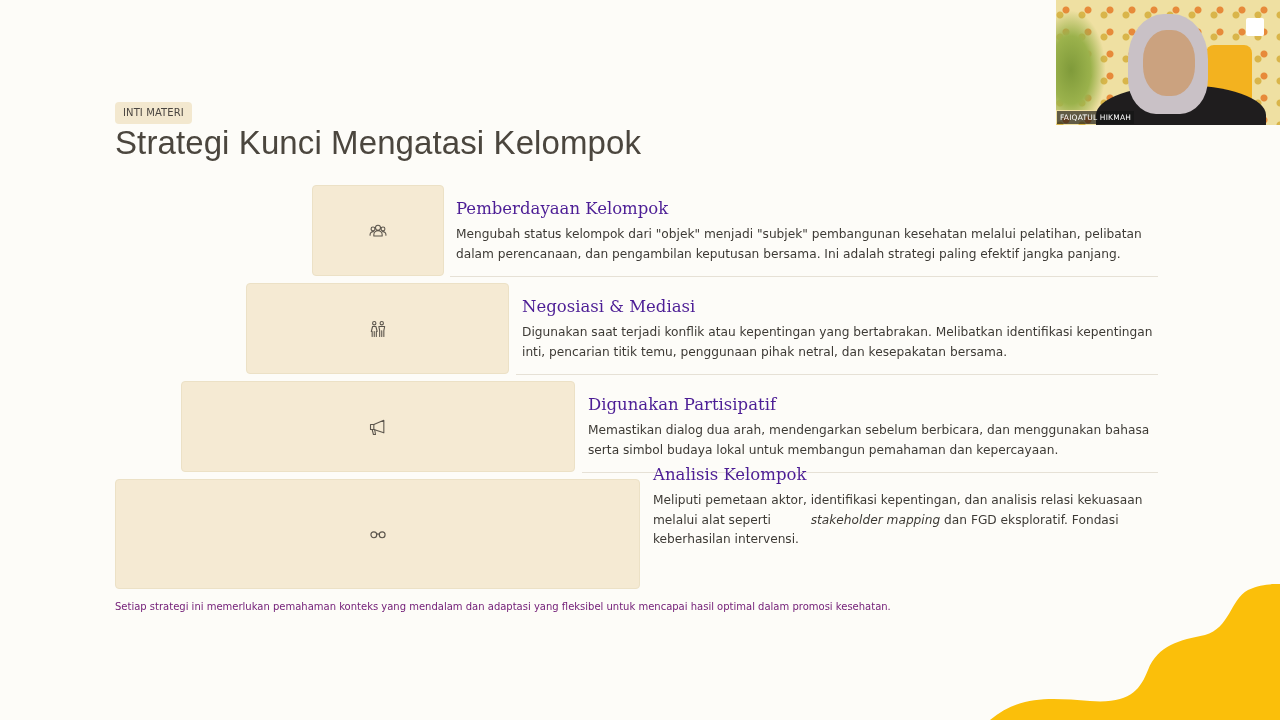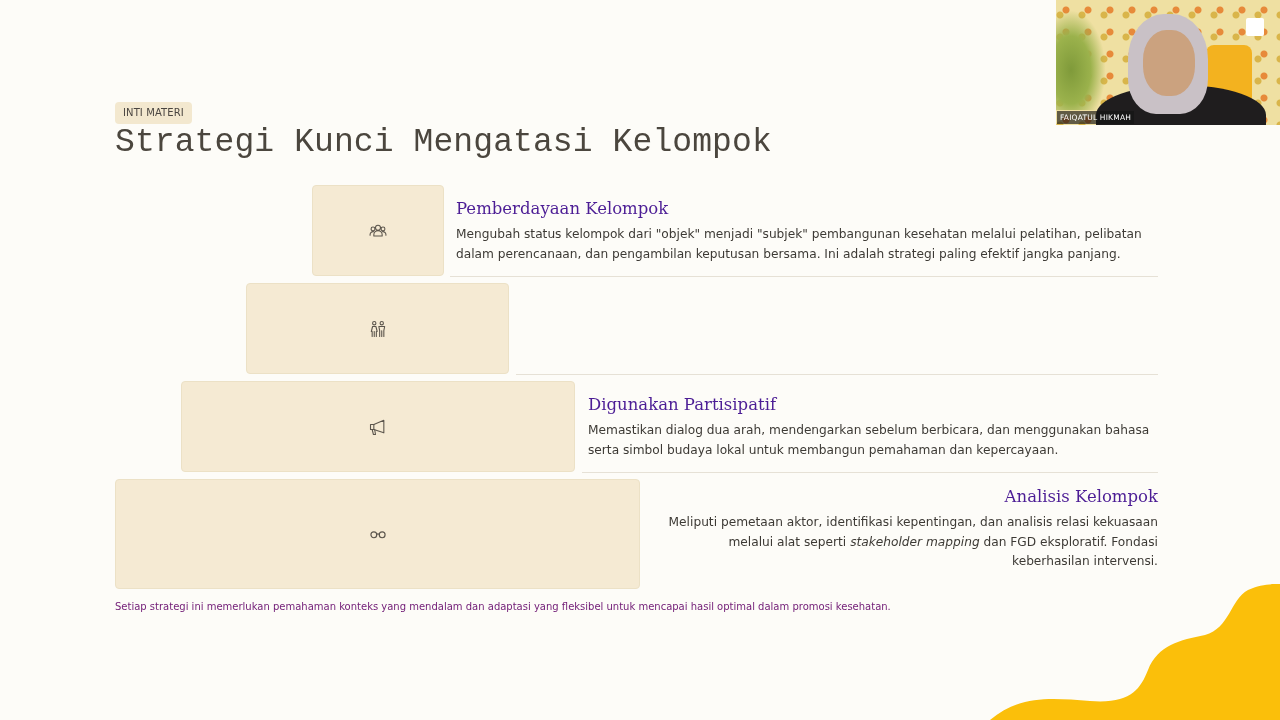--- a/index.html
+++ b/index.html
@@ -14,42 +14,42 @@
 
     .tag {
       position: absolute; left: 115px; top: 102px;
       height: 22px; padding: 0 8px;
       background: #f3e8cf; border-radius: 4px;
       font-size: 10px; letter-spacing: 0.1px;
       color: #4a4540; line-height: 22px;
     }
     .title {
       position: absolute; left: 115px; top: 124px;
-      font-family: Liberation Mono, monospace;
+      font-family: Liberation Sans, sans-serif;
       font-size: 33px; color: #4b463e; font-weight: normal;
       letter-spacing: 0.1px; white-space: nowrap;
     }
 
     .block {
       position: absolute; background: #f5ead3;
       border: 1px solid #ece1c6; border-radius: 4px;
       display: flex; align-items: center; justify-content: center;
     }
     .block svg { width: 20px; height: 20px; }
 
     .row-text { position: absolute; }
     .row-title {
       font-family: "DejaVu Serif", serif;
       font-size: 16.5px; color: #4c1d95; white-space: nowrap;
       margin-bottom: 7px;
     }
     .row-desc {
       font-size: 12.2px; line-height: 19.5px; color: #3d3a35;
     }
-    .row-desc em { font-style: italic; }
+    .row-desc em { font-style: italic; margin-left: 36px; }
 
     .divider {
       position: absolute; height: 1px; background: #e6e1d6;
     }
 
     .footer-text {
       position: absolute; left: 115px; top: 601px;
       font-size: 10px; color: #701a75; white-space: nowrap;
     }
 
@@ -123,20 +123,24 @@
   <div class="block" style="left:246px; top:283px; width:263px; height:91px;">
     <svg viewBox="0 0 24 24" fill="none" stroke="#5b554c" stroke-width="1.3" stroke-linecap="round" stroke-linejoin="round">
       <circle cx="7.5" cy="5" r="2"></circle>
         <circle cx="16.5" cy="5" r="2"></circle>
       <path d="M5 21v-6H4l1.5-6h4L11 15h-1v6"></path>
         <path d="M14 21v-7l-1-5h7l-1 5v7"></path>
       <path d="M7.5 15v6"></path>
         <path d="M16.5 14v7"></path>
     </svg>
   </div>
+  <div class="row-text" style="left:522px; top:297px; width:636px;">
+    <div class="row-title">Negosiasi &amp; Mediasi</div>
+    <div class="row-desc">Digunakan saat terjadi konflik atau kepentingan yang bertabrakan. Melibatkan identifikasi kepentingan inti, pencarian titik temu, penggunaan pihak netral, dan kesepakatan bersama.</div>
+  </div>
   <div class="divider" style="left:516px; top:374px; width:642px;"></div>
 
   <div class="block" style="left:181px; top:381px; width:394px; height:91px;">
     <svg viewBox="0 0 24 24" fill="none" stroke="#5b554c" stroke-width="1.3" stroke-linecap="round" stroke-linejoin="round">
       <path d="M3 9h4l12-5v15l-12-4H3z"></path>
         <path d="M7 9v6"></path>
         <path d="M5 15l1.5 6h2.5l-1-6"></path>
     </svg>
   </div>
   <div class="row-text" style="left:588px; top:395px; width:570px;">
@@ -145,21 +149,21 @@
   </div>
   <div class="divider" style="left:582px; top:472px; width:576px;"></div>
 
   <div class="block" style="left:115px; top:479px; width:525px; height:110px;">
     <svg viewBox="0 0 24 24" fill="none" stroke="#5b554c" stroke-width="1.4" stroke-linecap="round" stroke-linejoin="round">
       <circle cx="7" cy="13" r="3.5"></circle>
         <circle cx="17" cy="13" r="3.5"></circle>
         <path d="M10.5 12.5c1-0.8 2-0.8 3 0"></path>
     </svg>
   </div>
-  <div class="row-text" style="left:653px; top:487px; width:505px;text-align:right;">
+  <div class="row-text" style="left:653px; top:465px; width:505px;">
     <div class="row-title">Analisis Kelompok</div>
     <div class="row-desc"><span>Meliputi pemetaan aktor, identifikasi kepentingan, dan analisis relasi kekuasaan melalui alat seperti </span><em>stakeholder mapping</em><span> dan FGD eksploratif. Fondasi keberhasilan intervensi.</span></div>
   </div>
 
   <div class="footer-text">Setiap strategi ini memerlukan pemahaman konteks yang mendalam dan adaptasi yang fleksibel untuk mencapai hasil optimal dalam promosi kesehatan.</div>
 
   <svg class="blob" viewBox="0 0 300 150" preserveAspectRatio="none">
     <path d="M10 150 C 40 125, 70 128, 110 131 C 150 134, 160 120, 168 100 C 178 75, 200 70, 225 65 C 250 58, 250 30, 268 20 C 280 14, 292 14, 300 14 L300 150 Z" fill="#fbbf0a"></path>
   </svg>
 

